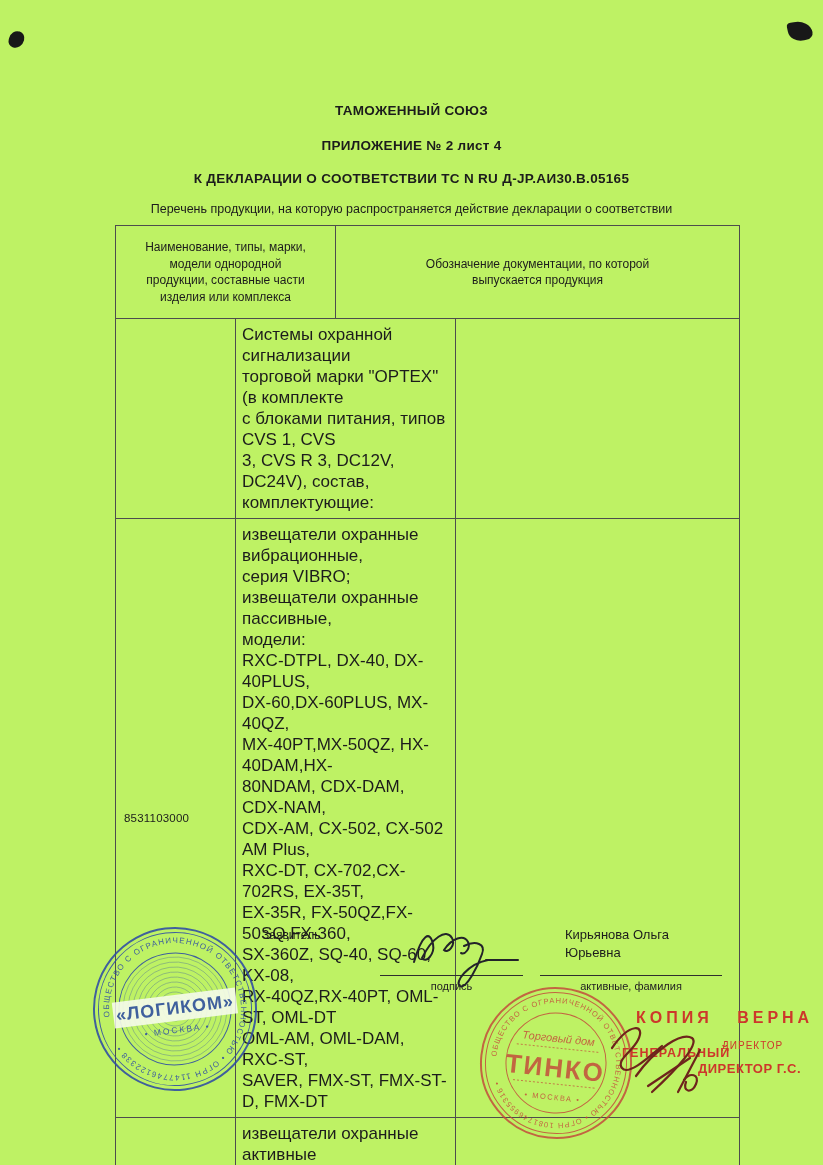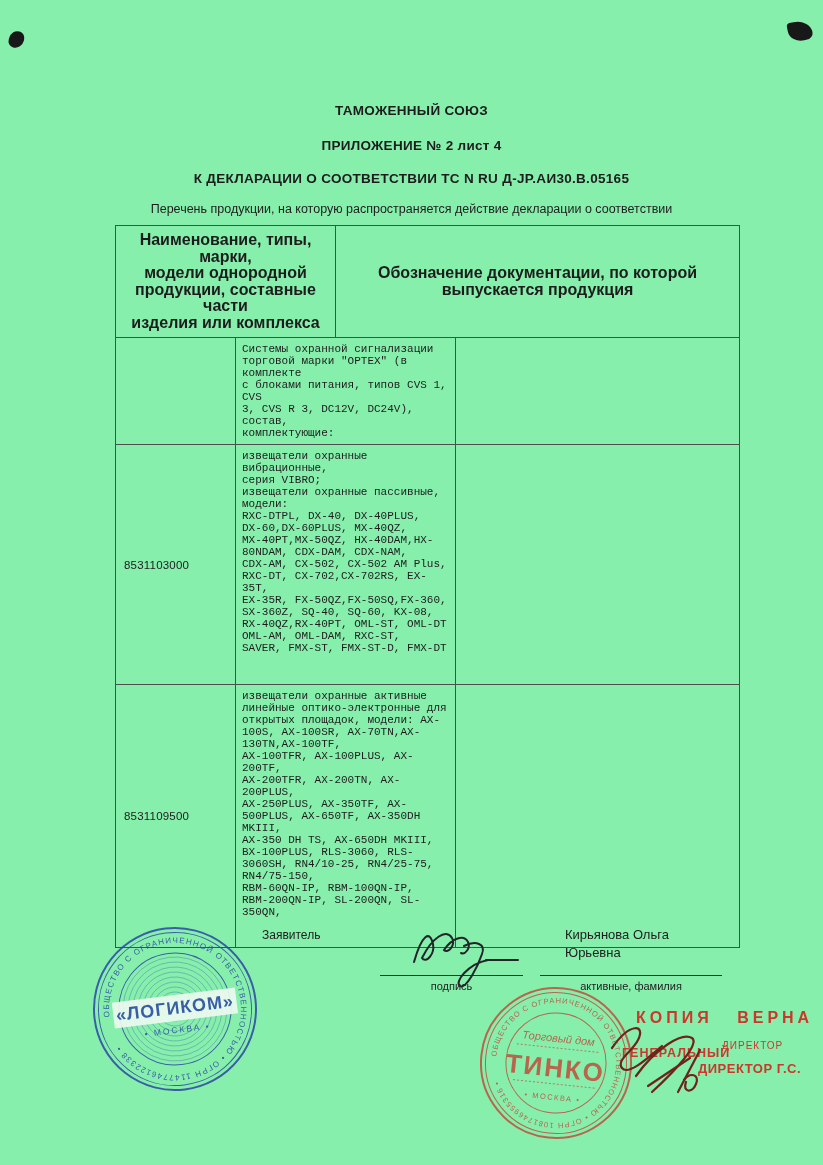--- a/index.html
+++ b/index.html
@@ -1,19 +1,19 @@
 <!DOCTYPE html>
 <html><head>
 <meta charset="utf-8">
 <style>
   * { margin:0; padding:0; box-sizing:border-box; }
   html,body { background:#ffffff; }
   .page {
     position:relative; width:823px; height:1165px; margin:0 auto;
-    background:#86efac; overflow:hidden;
+    background:#bef264; overflow:hidden;
     font-family:"Liberation Sans","DejaVu Sans",sans-serif; color:#1c1c1c;
   }
   .doc-title {
     position:absolute; left:99px; width:625px; text-align:center;
     font-weight:bold; font-size:13.5px; letter-spacing:.3px; white-space:pre-line;
   }
   .t1 { top:103px; }
   .t2 { top:138px; }
   .t3 { top:171px; }
   .doc-subtitle {
@@ -24,27 +24,27 @@
   .tbl { position:absolute; left:115px; top:225px; width:625px; border:1.3px solid #4d4d4d; }
   .tr { display:flex; border-bottom:1.3px solid #4d4d4d; }
   .tr:last-child { border-bottom:none; }
   .c1 { width:120px; border-right:1.3px solid #4d4d4d; display:flex; align-items:center; }
   .c2 { width:220px; border-right:1.3px solid #4d4d4d; }
   .c3 { flex:1; }
   .tr.head { min-height:93px; }
   .tr.head .c1 { justify-content:center; font-weight:bold; font-size:12px; text-align:center; }
   .tr.head .c2, .tr.head .c3 {
     display:flex; align-items:center; justify-content:center; text-align:center;
-    font-weight:bold; font-size:16px; line-height:16.5px; white-space:pre-line; padding:6px 4px;
+    font-weight:normal; font-size:12px; line-height:16.5px; white-space:pre-line; padding:6px 4px;
   }
   .tr.r1 { min-height:82px; }
   .tr.r2 { min-height:240px; }
   .tr.r3 { min-height:262px; }
   .code { padding-left:8px; font-size:11.5px; letter-spacing:.2px; }
-  .desc { font-size:11px; line-height:12px; padding:5px 6px; white-space:pre-wrap;font-family:Liberation Mono, monospace; }
+  .desc { font-size:17px; line-height:21px; padding:5px 6px; white-space:pre-wrap; }
   .docs { font-size:11px; padding:5px 6px; }
   
   .applicant { position:absolute; left:262px; top:928px; font-size:12px; }
   .name-block { position:absolute; left:565px; top:926px; font-size:13px; line-height:18px; white-space:pre-line; }
   .sig-line { position:absolute; border-top:1.3px solid #2e2e2e; }
   .sl-left  { left:380px; top:975px; width:143px; }
   .sl-right { left:540px; top:975px; width:182px; }
   .sig-caption { position:absolute; text-align:center; font-size:11px; color:#222; }
   .sc-left  { left:380px; top:980px; width:143px; }
   .sc-right { left:540px; top:980px; width:182px; }

